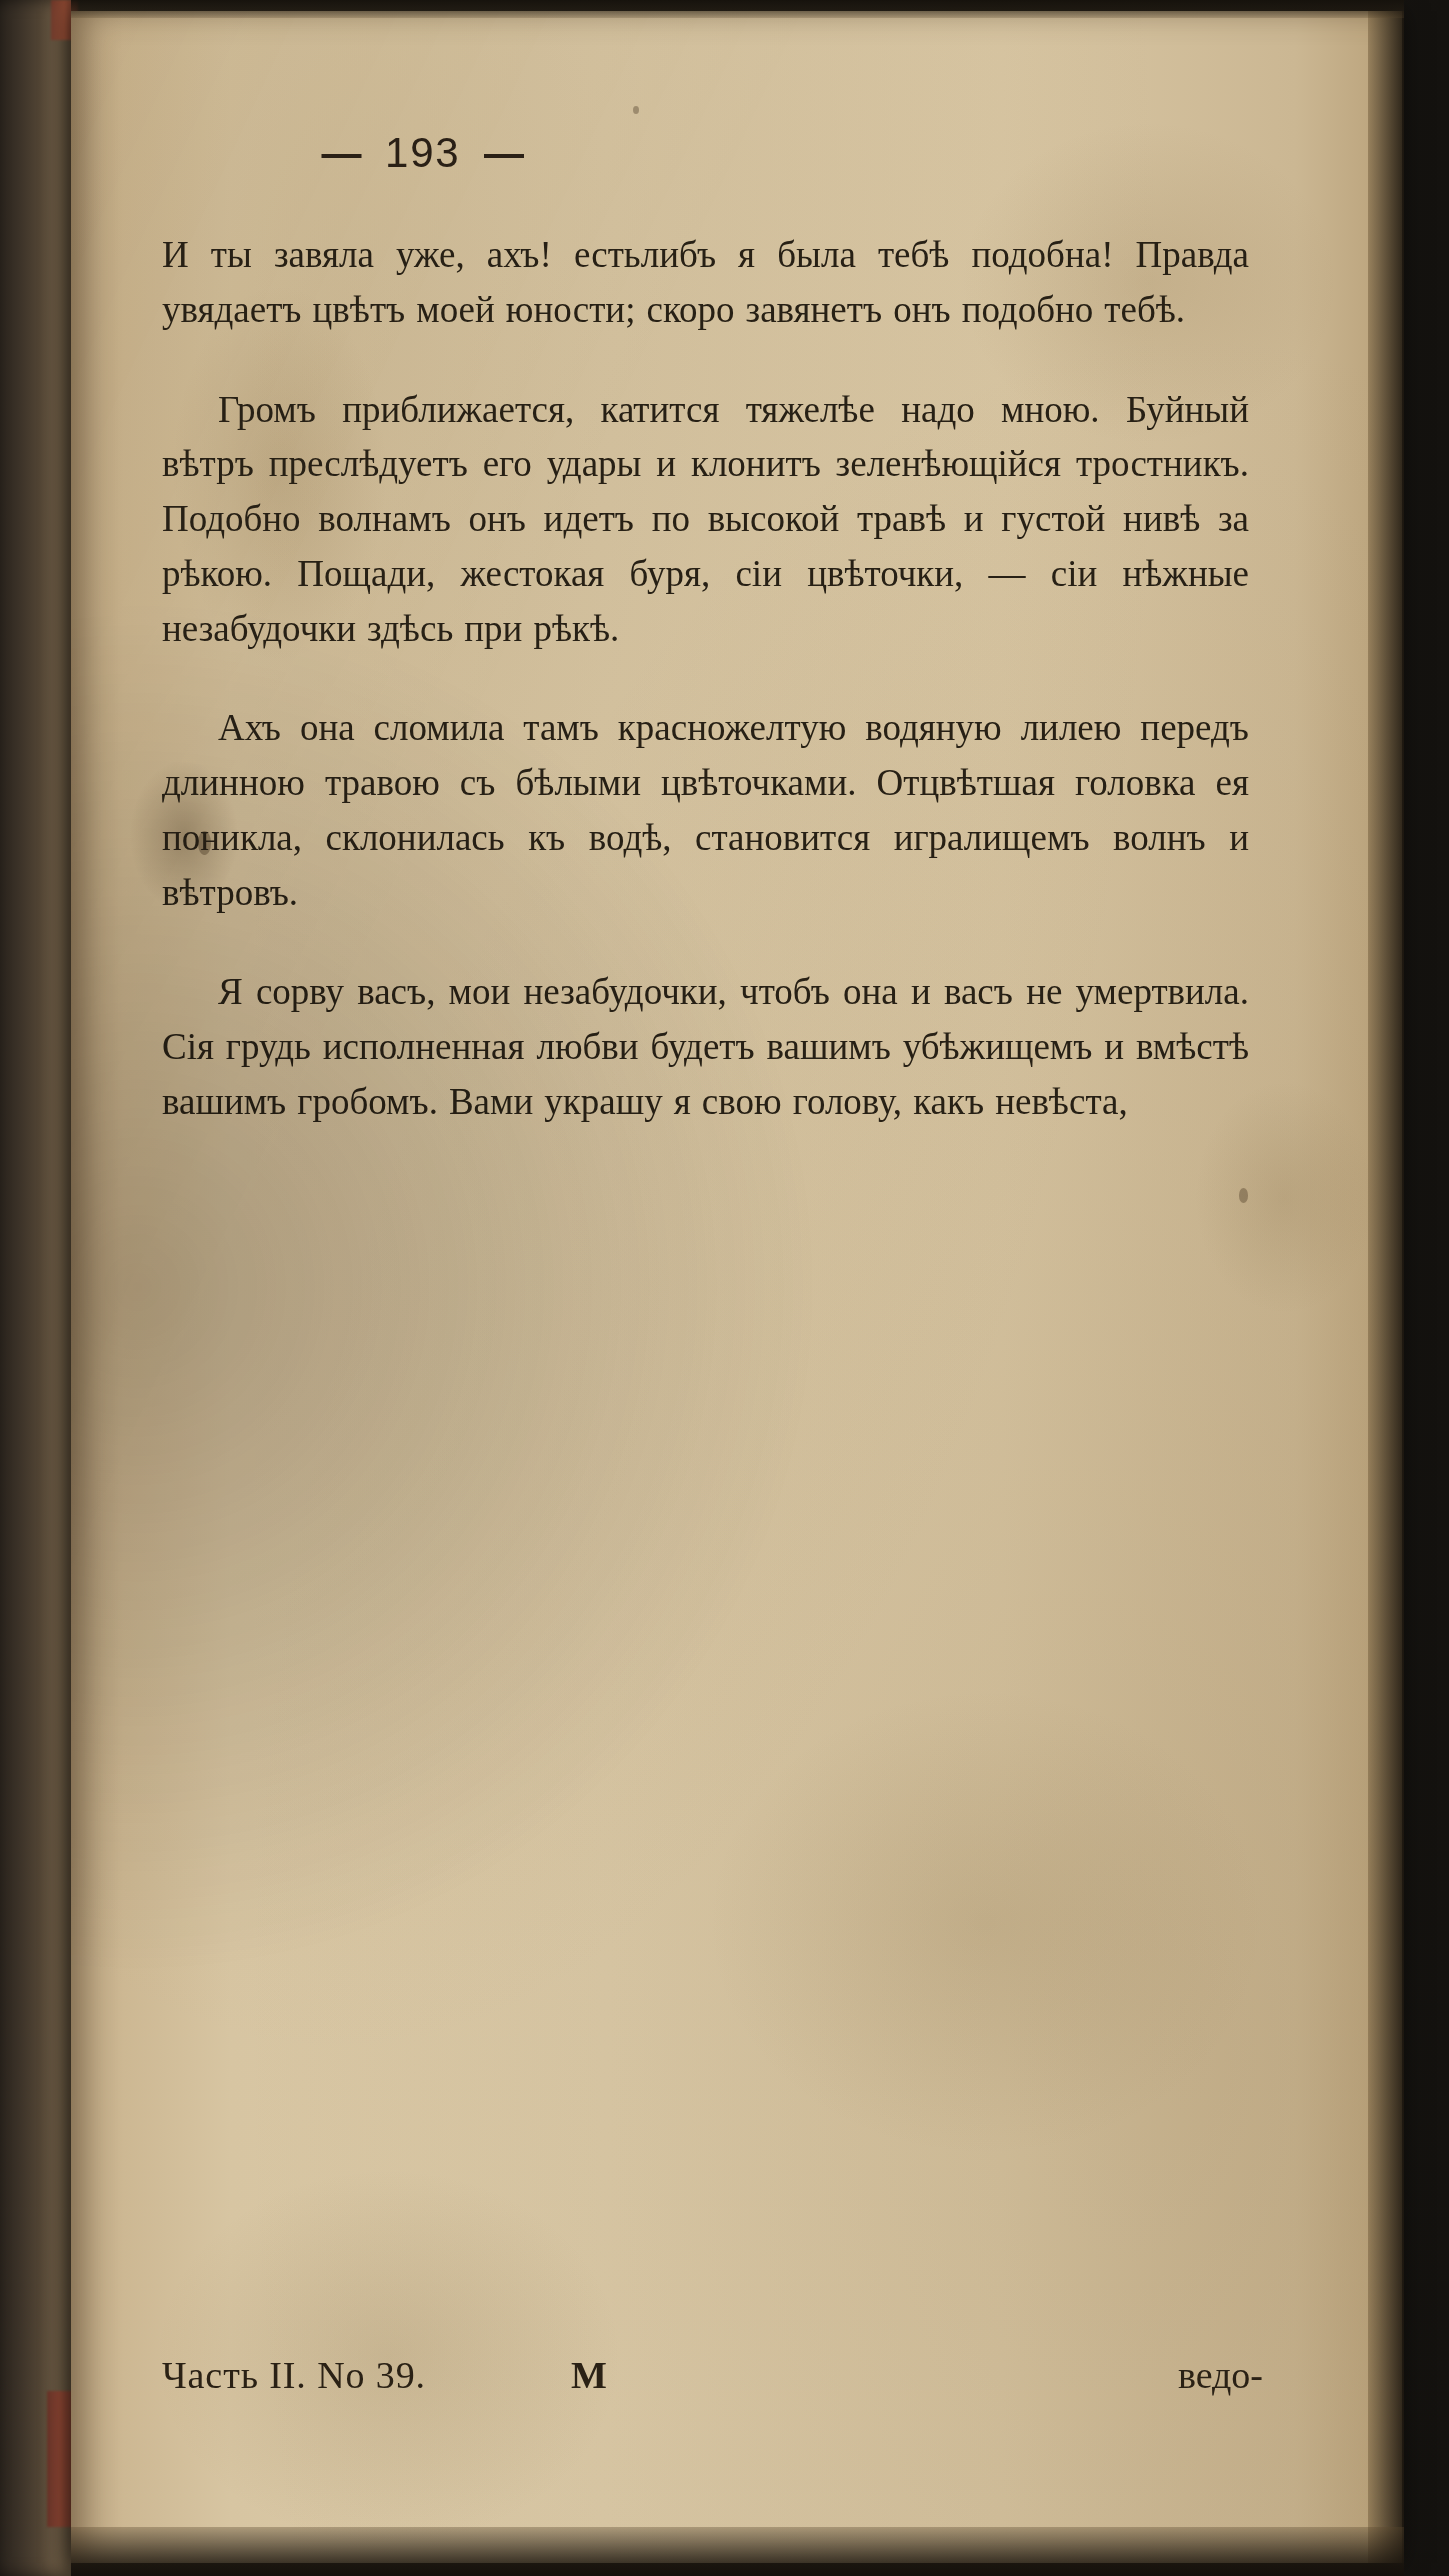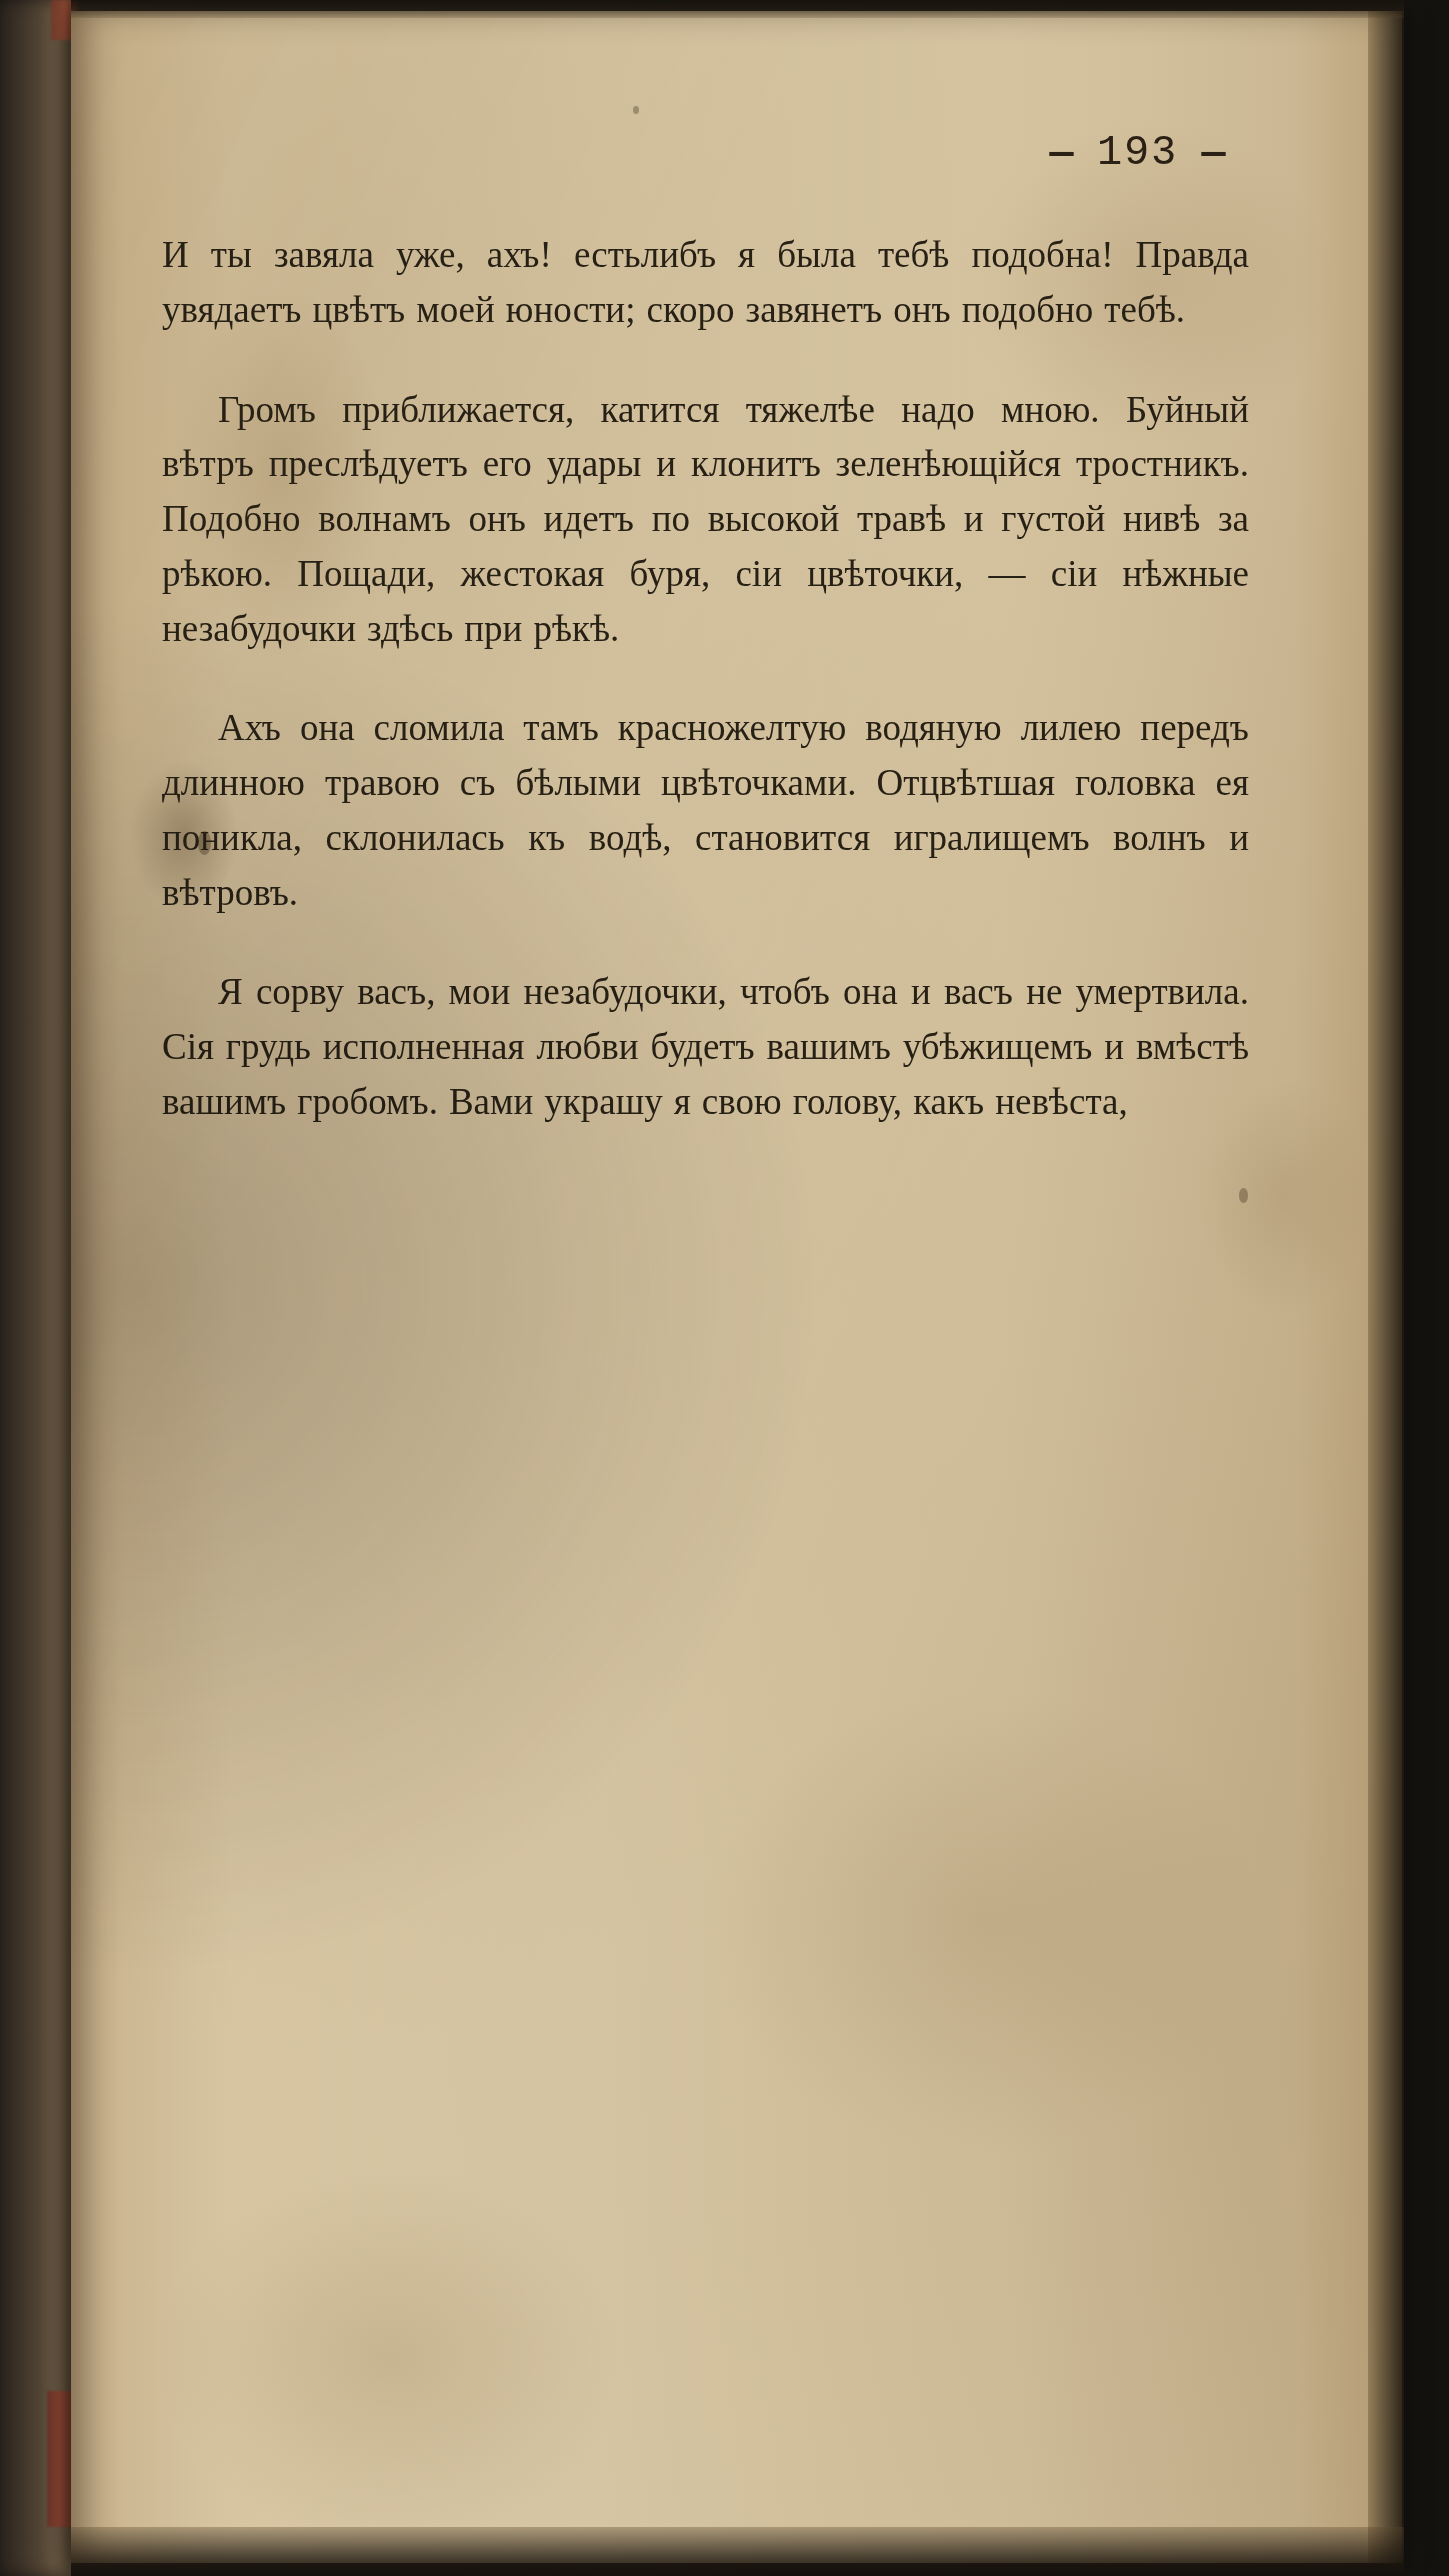--- a/index.html
+++ b/index.html
@@ -111,27 +111,27 @@
   
   .textblock {
     position: absolute;
     left: 91px;
     top: 118px;
     width: 1087px;
     color: #241b12;
   }
 
   .pagenum-line {
-    text-align: right;
+    text-align: left;
     font-size: 40px;
     letter-spacing: 3.6px;
     margin-left: 136px;
     margin-bottom: 51px;
     color: #2a2016;
-    font-family: Liberation Mono, monospace;
+    font-family: Liberation Sans, sans-serif;
   }
   .pagenum-line .dash { letter-spacing: 0; padding: 0 23.5px; font-weight: 700; }
   .pagenum-line .num { font-size: 42px; letter-spacing: 1.8px; }
 
   p.body {
     font-size: 37px;
     line-height: 1.48;
     text-align: justify;
     text-align-last: justify;
     margin: 0 0 45px 0;
@@ -202,20 +202,25 @@
       <div class="pagenum-line">
         <span class="dash">—</span><span class="num">193</span><span class="dash">—</span>
       </div>
 
       <p class="body first nolast">И ты завяла уже, ахъ! естьлибъ я была тебѣ подобна! Правда увядаетъ цвѣтъ моей юности; скоро завянетъ онъ подобно тебѣ.</p>
       <p class="body nolast">Громъ приближается, катится тяжелѣе надо мною. Буйный вѣтръ преслѣдуетъ его удары и клонитъ зеленѣющійся тростникъ. Подобно волнамъ онъ идетъ по высокой травѣ и густой нивѣ за рѣкою. Пощади, жестокая буря, сіи цвѣточки, — сіи нѣжные незабудочки здѣсь при рѣкѣ.</p>
       <p class="body nolast">Ахъ она сломила тамъ красножелтую водяную лилею передъ длинною травою съ бѣлыми цвѣточками. Отцвѣтшая головка ея поникла, склонилась къ водѣ, становится игралищемъ волнъ и вѣтровъ.</p>
       <p class="body nolast">Я сорву васъ, мои незабудочки, чтобъ она и васъ не умертвила. Сія грудь исполненная любви будетъ вашимъ убѣжищемъ и вмѣстѣ вашимъ гробомъ. Вами украшу я свою голову, какъ невѣста,</p>
     </div>
 
+    <div class="footline">
+      <span class="sig">Часть II. No 39.</span>
+      <span class="sheet">М</span>
+      <span class="catch">ведо-</span>
+    </div>
   </div>
 
   <div class="ink-fade"></div>
   <div class="edge-right"></div>
   <div class="edge-bottom"></div>
   <div class="edge-top"></div>
 </div>
 
 
 </body></html>

